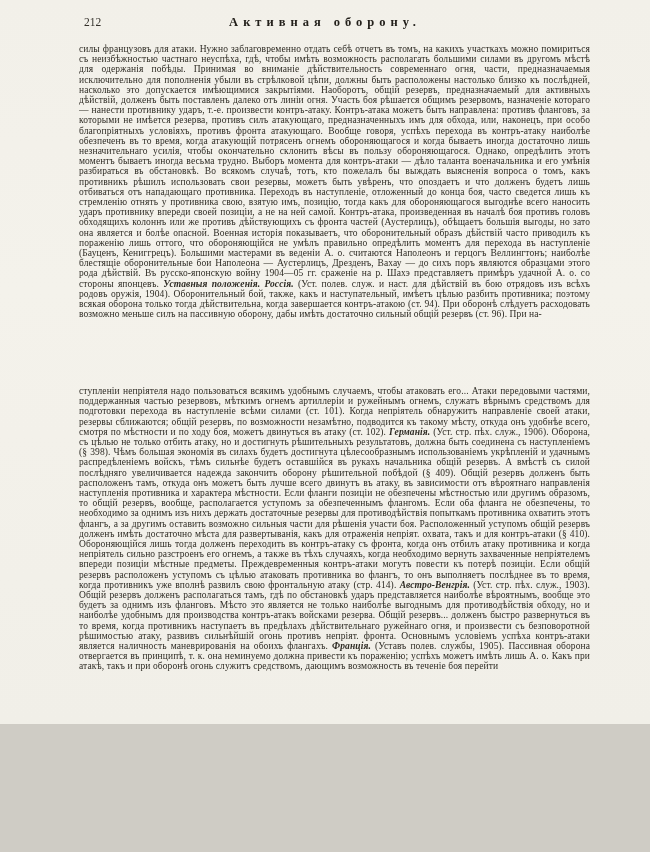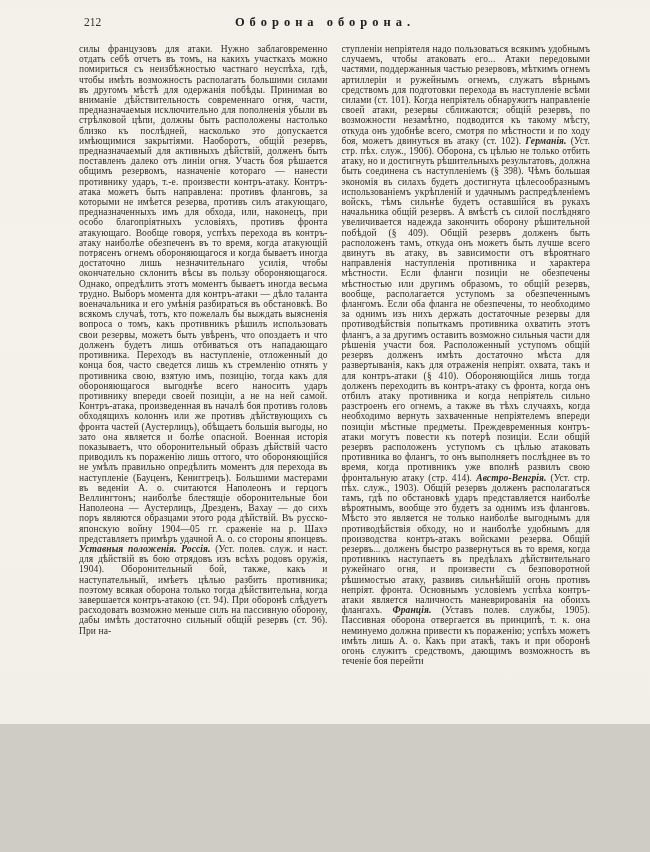--- a/index.html
+++ b/index.html
@@ -39,20 +39,21 @@
     color: #23201b;
   }
   .page-body {
     position: absolute;
     top: 44px;
     left: 79px;
     right: 60px;
     bottom: 10px;
     display: flex;
     gap: 14px;
+    flex-direction: column;
   }
   .text-column {
     flex: 1 1 0;
     min-width: 0;
     text-align: justify;
     font-size: 9.5px;
     line-height: 10.2px;
     letter-spacing: 0.1px;
     color: #2e2b24;
     overflow: hidden;
@@ -60,19 +61,19 @@
     word-break: normal;
   }
   .seg-italic { font-style: italic; font-weight: bold; }
 </style>
 </head>
 <body>
 
 <div class="scan-page">
   <div class="page-header">
     <span class="page-number">212</span>
-    <div class="page-title">Оборона оборона.</div>
+    <div class="page-title">Активная оборону.</div>
   </div>
   <div class="page-body">
     <div class="text-column"><span>силы французовъ для атаки. Нужно заблаговременно отдать себѣ отчетъ въ томъ, на какихъ участкахъ можно помириться съ неизбѣжностью частнаго неуспѣха, гдѣ, чтобы имѣть возможность располагать большими силами въ другомъ мѣстѣ для одержанія побѣды. Принимая во вниманіе дѣйствительность современнаго огня, части, предназначаемыя исключительно для пополненія убыли въ стрѣлковой цѣпи, должны быть расположены настолько близко къ послѣдней, насколько это допускается имѣющимися закрытіями. Наоборотъ, общій резервъ, предназначаемый для активныхъ дѣйствій, долженъ быть поставленъ далеко отъ линіи огня. Участь боя рѣшается общимъ резервомъ, назначеніе котораго — нанести противнику ударъ, т.-е. произвести контръ-атаку. Контръ-атака можетъ быть направлена: противъ фланговъ, за которыми не имѣется резерва, противъ силъ атакующаго, предназначенныхъ имъ для обхода, или, наконецъ, при особо благопріятныхъ условіяхъ, противъ фронта атакующаго. Вообще говоря, успѣхъ перехода въ контръ-атаку наиболѣе обезпеченъ въ то время, когда атакующій потрясенъ огнемъ обороняющагося и когда бываетъ иногда достаточно лишь незначительнаго усилія, чтобы окончательно склонить вѣсы въ пользу обороняющагося. Однако, опредѣлить этотъ моментъ бываетъ иногда весьма трудно. Выборъ момента для контръ-атаки — дѣло таланта военачальника и его умѣнія разбираться въ обстановкѣ. Во всякомъ случаѣ, тотъ, кто пожелалъ бы выждать выясненія вопроса о томъ, какъ противникъ рѣшилъ использовать свои резервы, можетъ быть увѣренъ, что опоздаетъ и что долженъ будетъ лишь отбиваться отъ нападающаго противника. Переходъ въ наступленіе, отложенный до конца боя, часто сведется лишь къ стремленію отнять у противника свою, взятую имъ, позицію, тогда какъ для обороняющагося выгоднѣе всего наносить ударъ противнику впереди своей позиціи, а не на ней самой. Контръ-атака, произведенная въ началѣ боя противъ головъ обходящихъ колоннъ или же противъ дѣйствующихъ съ фронта частей (Аустерлицъ), обѣщаетъ большія выгоды, но зато она является и болѣе опасной. Военная исторія показываетъ, что оборонительный образъ дѣйствій часто приводилъ къ пораженію лишь оттого, что обороняющійся не умѣлъ правильно опредѣлить моментъ для перехода въ наступленіе (Бауценъ, Кениггрецъ). Большими мастерами въ веденіи А. о. считаются Наполеонъ и герцогъ Веллингтонъ; наиболѣе блестящіе оборонительные бои Наполеона — Аустерлицъ, Дрезденъ, Вахау — до сихъ поръ являются образцами этого рода дѣйствій. Въ русско-японскую войну 1904—05 гг. сраженіе на р. Шахэ представляетъ примѣръ удачной А. о. со стороны японцевъ. </span><span class="seg-italic">Уставныя положенія. Россія.</span><span> (Уст. полев. служ. и наст. для дѣйствій въ бою отрядовъ изъ всѣхъ родовъ оружія, 1904). Оборонительный бой, также, какъ и наступательный, имѣетъ цѣлью разбить противника; поэтому всякая оборона только тогда дѣйствительна, когда завершается контръ-атакою (ст. 94). При оборонѣ слѣдуетъ расходовать возможно меньше силъ на пассивную оборону, дабы имѣть достаточно сильный общій резервъ (ст. 96). При на-</span></div>
     <div class="text-column"><span>ступленіи непріятеля надо пользоваться всякимъ удобнымъ случаемъ, чтобы атаковать его... Атаки передовыми частями, поддержанныя частью резервовъ, мѣткимъ огнемъ артиллеріи и ружейнымъ огнемъ, служатъ вѣрнымъ средствомъ для подготовки перехода въ наступленіе всѣми силами (ст. 101). Когда непріятель обнаружитъ направленіе своей атаки, резервы сближаются; общій резервъ, по возможности незамѣтно, подводится къ такому мѣсту, откуда онъ удобнѣе всего, смотря по мѣстности и по ходу боя, можетъ двинуться въ атаку (ст. 102). </span><span class="seg-italic">Германія.</span><span> (Уст. стр. пѣх. служ., 1906). Оборона, съ цѣлью не только отбить атаку, но и достигнуть рѣшительныхъ результатовъ, должна быть соединена съ наступленіемъ (§ 398). Чѣмъ большая экономія въ силахъ будетъ достигнута цѣлесообразнымъ использованіемъ укрѣпленій и удачнымъ распредѣленіемъ войскъ, тѣмъ сильнѣе будетъ оставшійся въ рукахъ начальника общій резервъ. А вмѣстѣ съ силой послѣдняго увеличивается надежда закончить оборону рѣшительной побѣдой (§ 409). Общій резервъ долженъ быть расположенъ тамъ, откуда онъ можетъ быть лучше всего двинутъ въ атаку, въ зависимости отъ вѣроятнаго направленія наступленія противника и характера мѣстности. Если фланги позиціи не обезпечены мѣстностью или другимъ образомъ, то общій резервъ, вообще, располагается уступомъ за обезпеченнымъ флангомъ. Если оба фланга не обезпечены, то необходимо за однимъ изъ нихъ держать достаточные резервы для противодѣйствія попыткамъ противника охватить этотъ флангъ, а за другимъ оставить возможно сильныя части для рѣшенія участи боя. Расположенный уступомъ общій резервъ долженъ имѣть достаточно мѣста для развертыванія, какъ для отраженія непріят. охвата, такъ и для контръ-атаки (§ 410). Обороняющійся лишь тогда долженъ переходить въ контръ-атаку съ фронта, когда онъ отбилъ атаку противника и когда непріятель сильно разстроенъ его огнемъ, а также въ тѣхъ случаяхъ, когда необходимо вернуть захваченные непріятелемъ впереди позиціи мѣстные предметы. Преждевременныя контръ-атаки могутъ повести къ потерѣ позиціи. Если общій резервъ расположенъ уступомъ съ цѣлью атаковать противника во флангъ, то онъ выполняетъ послѣднее въ то время, когда противникъ уже вполнѣ развилъ свою фронтальную атаку (стр. 414). </span><span class="seg-italic">Австро-Венгрія.</span><span> (Уст. стр. пѣх. служ., 1903). Общій резервъ долженъ располагаться тамъ, гдѣ по обстановкѣ ударъ представляется наиболѣе вѣроятнымъ, вообще это будетъ за однимъ изъ фланговъ. Мѣсто это является не только наиболѣе выгоднымъ для противодѣйствія обходу, но и наиболѣе удобнымъ для производства контръ-атакъ войсками резерва. Общій резервъ... долженъ быстро развернуться въ то время, когда противникъ наступаетъ въ предѣлахъ дѣйствительнаго ружейнаго огня, и произвести съ безповоротной рѣшимостью атаку, развивъ сильнѣйшій огонь противъ непріят. фронта. Основнымъ условіемъ успѣха контръ-атаки является наличность маневрированія на обоихъ флангахъ. </span><span class="seg-italic">Франція.</span><span> (Уставъ полев. службы, 1905). Пассивная оборона отвергается въ принципѣ, т. к. она неминуемо должна привести къ пораженію; успѣхъ можетъ имѣть лишь А. о. Какъ при атакѣ, такъ и при оборонѣ огонь служитъ средствомъ, дающимъ возможность въ теченіе боя перейти</span></div>
   </div>
 </div>
 
 </body></html>

